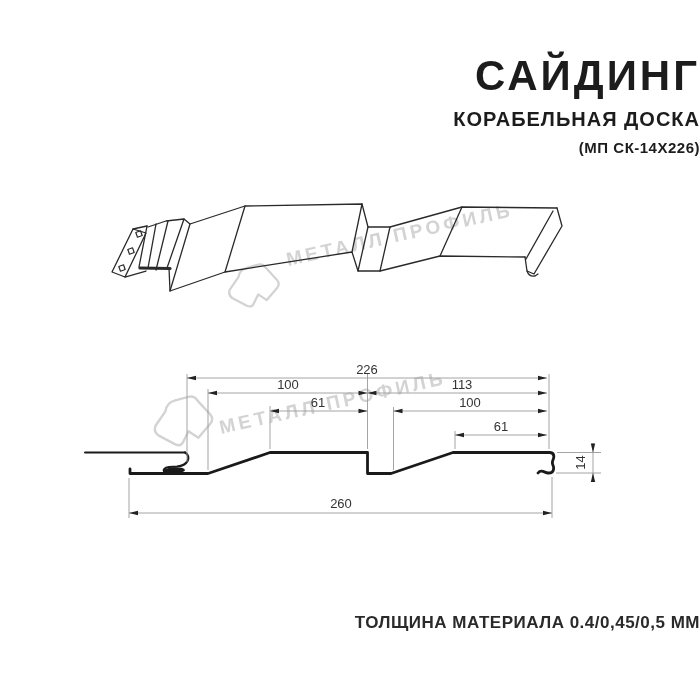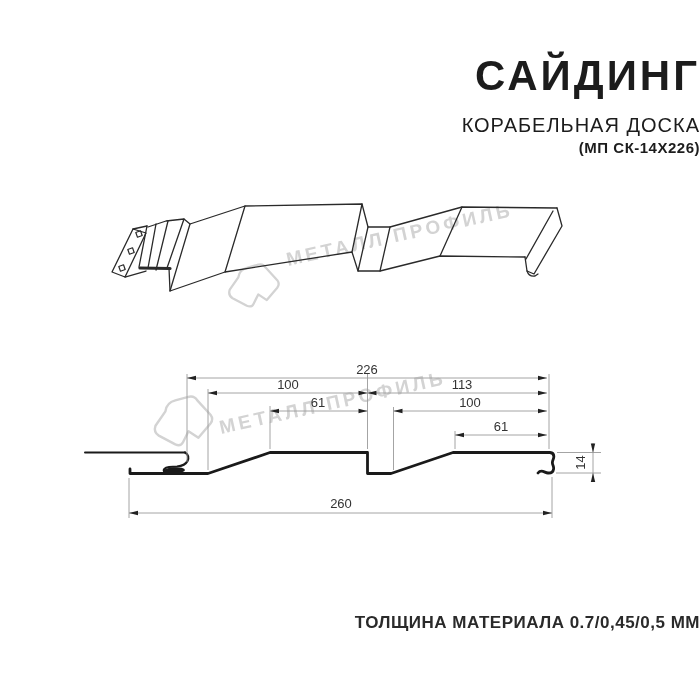--- a/index.html
+++ b/index.html
@@ -1,20 +1,20 @@
 <!DOCTYPE html>
 <html><head>
 <meta charset="utf-8">
 <style>
   html,body{margin:0;padding:0;background:#fff;}
   #page{position:relative;width:700px;height:700px;background:#ffffff;overflow:hidden;
         font-family:"Liberation Sans",sans-serif;}
   .hdr{position:absolute;left:0;width:700px;text-align:right;color:#1c1c1c;}
   #title{top:52px;font-size:42px;font-weight:800;letter-spacing:3px;}
-  #subtitle{top:114px;font-size:20px;font-weight:400;letter-spacing:1px;}
+  #subtitle{top:108px;font-size:20px;font-weight:700;letter-spacing:1px;}
   #model{top:139px;font-size:15px;font-weight:700;letter-spacing:0.5px;}
   #footer{top:613px;font-size:17px;font-weight:700;letter-spacing:0.5px;color:#2a2a2a;}
   svg text.dim{font-family:"Liberation Sans",sans-serif;font-size:13px;fill:#333;}
   svg text.wm{font-family:"Liberation Sans",sans-serif;font-size:19px;font-weight:bold;letter-spacing:3.5px;}
 </style>
 </head>
 <body>
 
 <div id="page">
 
@@ -126,14 +126,14 @@
       <text class="dim" x="288" y="389" text-anchor="middle">100</text>
       <text class="dim" x="462" y="389" text-anchor="middle">113</text>
       <text class="dim" x="318" y="407" text-anchor="middle">61</text>
       <text class="dim" x="470" y="407" text-anchor="middle">100</text>
       <text class="dim" x="501" y="431" text-anchor="middle">61</text>
       <text class="dim" x="341" y="508" text-anchor="middle">260</text>
       <text class="dim" transform="translate(585,462.5) rotate(-90)" text-anchor="middle">14</text>
     </g>
   </svg>
 
-  <div id="footer" class="hdr">ТОЛЩИНА МАТЕРИАЛА 0.7/0,45/0,5 ММ</div>
+  <div id="footer" class="hdr">ТОЛЩИНА МАТЕРИАЛА 0.4/0,45/0,5 ММ</div>
 </div>
 
 </body></html>

